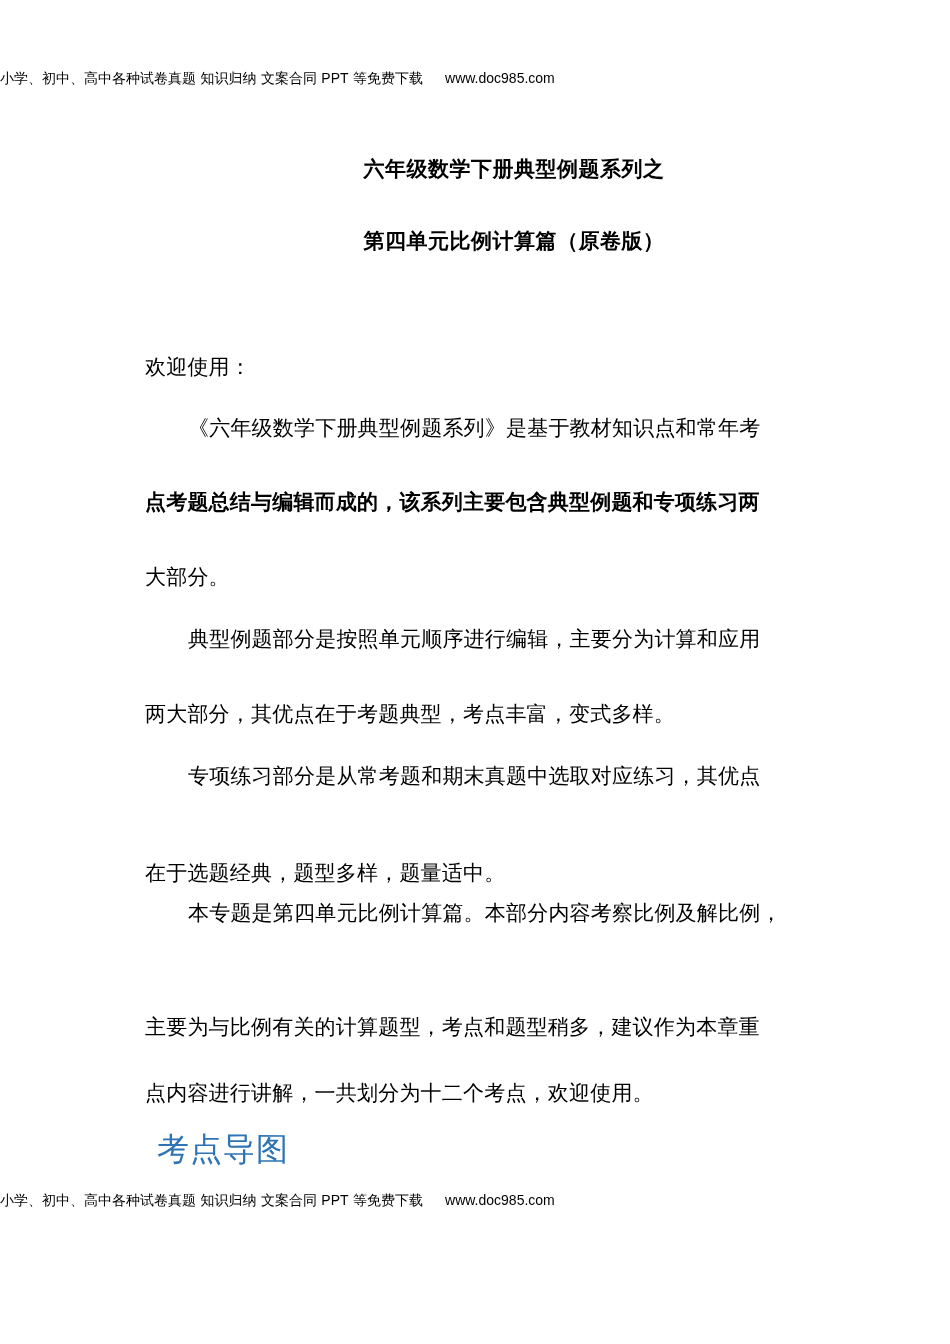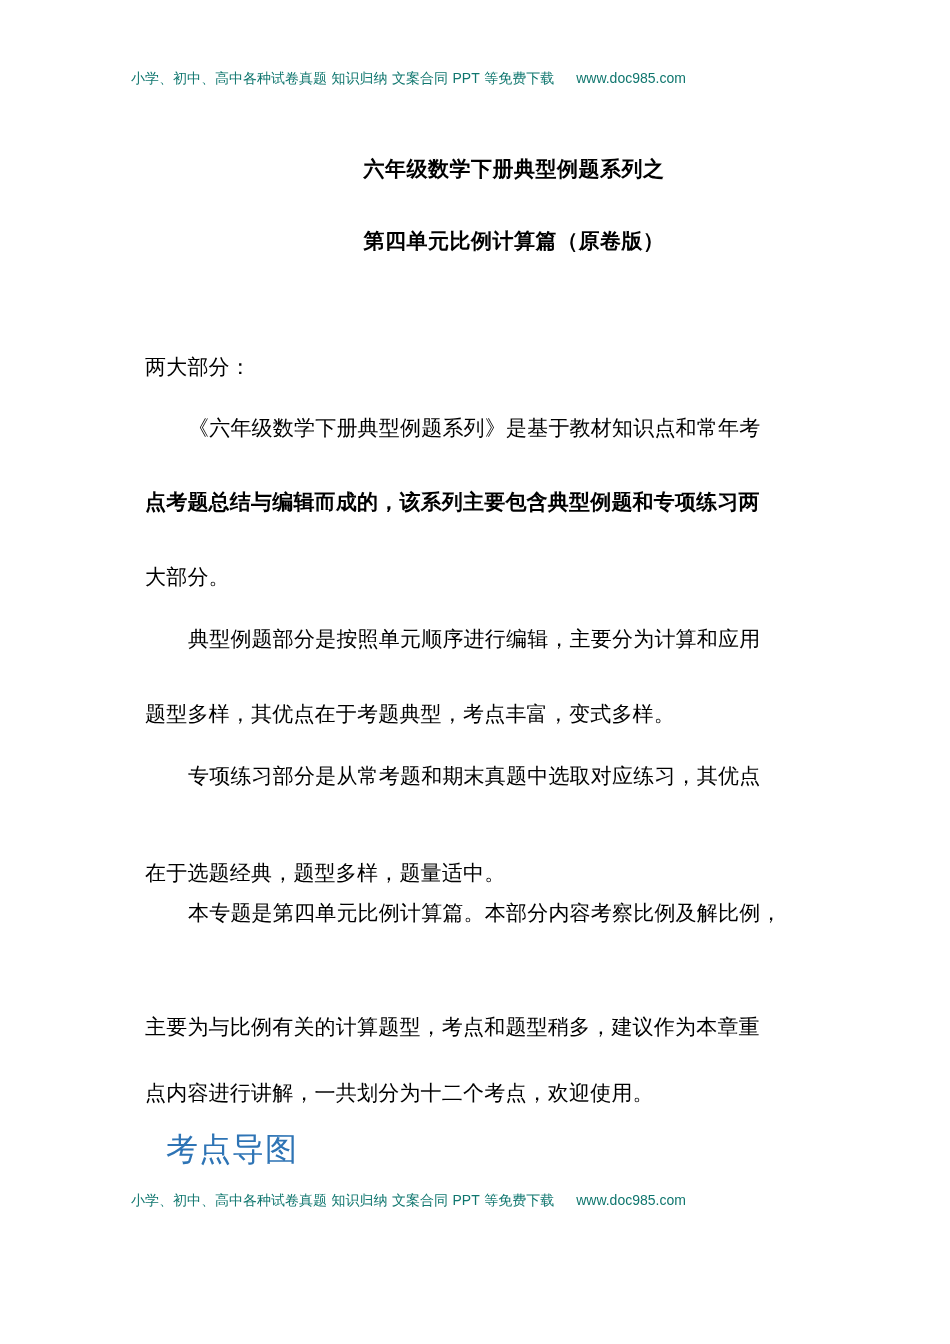--- a/index.html
+++ b/index.html
@@ -1,43 +1,43 @@
 <!DOCTYPE html>
 <html><head>
 <meta charset="utf-8">
 <style>
   html, body { margin: 0; padding: 0; background: #ffffff; }
   body { width: 950px; height: 1344px; position: relative; overflow: hidden; color: #000; }
-  .hdr { position: absolute; left: 0; width: 817px; text-align: center; font-size: 14px; color: #0f766e; white-space: nowrap; font-family: "DejaVu Serif", serif; }
+  .hdr { position: absolute; left: 0; width: 817px; text-align: left; font-size: 14px; color: #000000; white-space: nowrap; font-family: "DejaVu Serif", serif; }
   .hdr .site { font-family: "Liberation Sans", sans-serif; margin-left: 22px; font-size: 14px; }
   .hdr .ppt { font-family: "Liberation Sans", sans-serif; }
   .title { position: absolute; left: 0; width: 950px; text-align: center; font-family: "DejaVu Sans", sans-serif; font-weight: bold; font-size: 21px; letter-spacing: 0.5px; padding-left: 39px; }
   .line { position: absolute; left: 145px; width: 660px; font-family: "DejaVu Sans", sans-serif; font-size: 21px; white-space: nowrap; letter-spacing: 0.2px; }
   .indent { left: 188px; }
   .bold { font-weight: normal; }
-  .section-h { position: absolute; left: 166px; top: 1128px; font-family: "DejaVu Serif", serif; font-size: 32px; color: #2e74b5; letter-spacing: 1px; text-align: center; }
+  .section-h { position: absolute; left: 157px; top: 1128px; font-family: "DejaVu Serif", serif; font-size: 32px; color: #2e74b5; letter-spacing: 1px; text-align: center; }
 </style>
 </head>
 <body>
 
 <div class="hdr" style="top:70px;">
   <span>小学、初中、高中各种试卷真题  知识归纳  文案合同  </span><span class="ppt">PPT</span><span> 等免费下载</span><span class="site">www.doc985.com</span>
 </div>
 
 <div class="title" style="top:155px;">六年级数学下册典型例题系列之</div>
 <div class="title" style="top:227px;">第四单元比例计算篇（原卷版）</div>
 
-<div class="line" style="top:353px;">两大部分：</div>
+<div class="line" style="top:353px;">欢迎使用：</div>
 
 <div class="line indent" style="top:414px;">《六年级数学下册典型例题系列》是基于教材知识点和常年考</div>
 <div class="line" style="top:488px;font-weight:bold;">点考题总结与编辑而成的，该系列主要包含典型例题和专项练习两</div>
 <div class="line" style="top:563px;">大部分。</div>
 
 <div class="line indent" style="top:625px;">典型例题部分是按照单元顺序进行编辑，主要分为计算和应用</div>
-<div class="line" style="top:700px;">题型多样，其优点在于考题典型，考点丰富，变式多样。</div>
+<div class="line" style="top:700px;">两大部分，其优点在于考题典型，考点丰富，变式多样。</div>
 
 <div class="line indent" style="top:762px;">专项练习部分是从常考题和期末真题中选取对应练习，其优点</div>
 <div class="line" style="top:837px;margin-top:22px;">在于选题经典，题型多样，题量适中。</div>
 
 <div class="line indent" style="top:899px;">
   <span>本专题是</span><span class="bold">第四单元比例计算篇。</span><span>本部分内容考察比例及解比例，</span>
 </div>
 <div class="line" style="top:1013px;">主要为与比例有关的计算题型，考点和题型稍多，建议作为本章重</div>
 <div class="line" style="top:1047px;margin-top:32px;">点内容进行讲解，一共划分为十二个考点，欢迎使用。</div>
 

